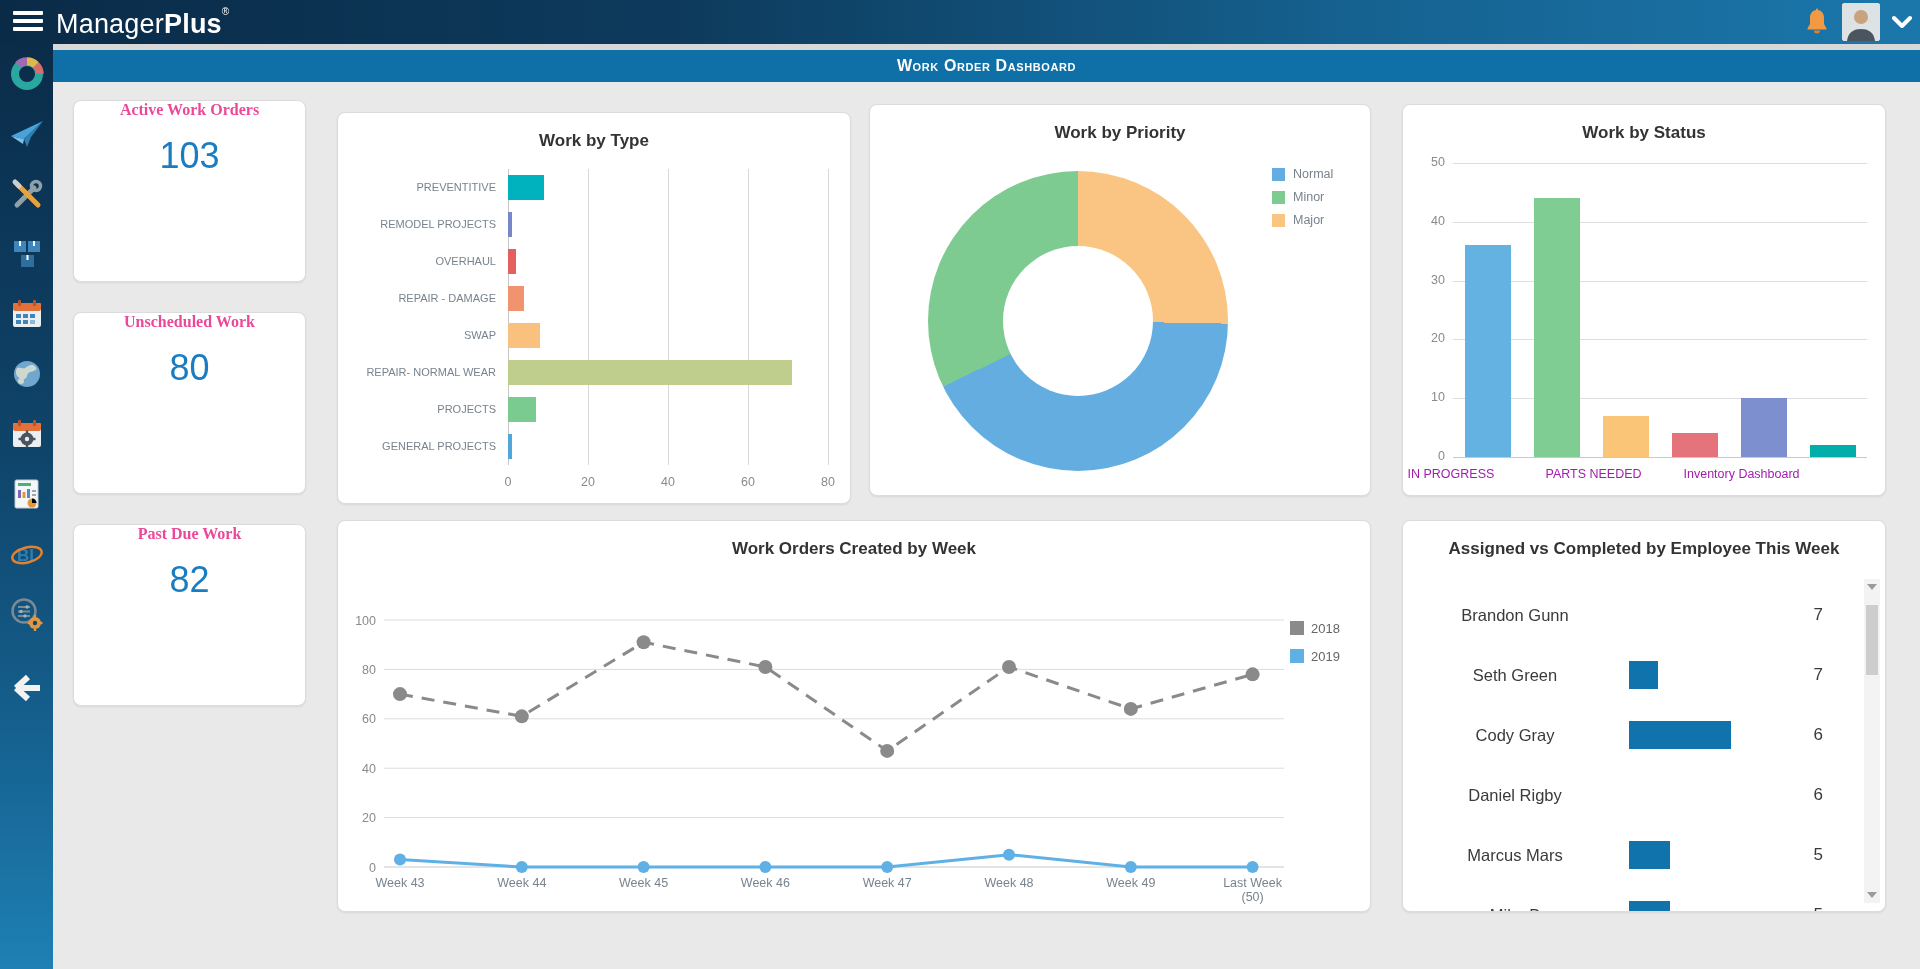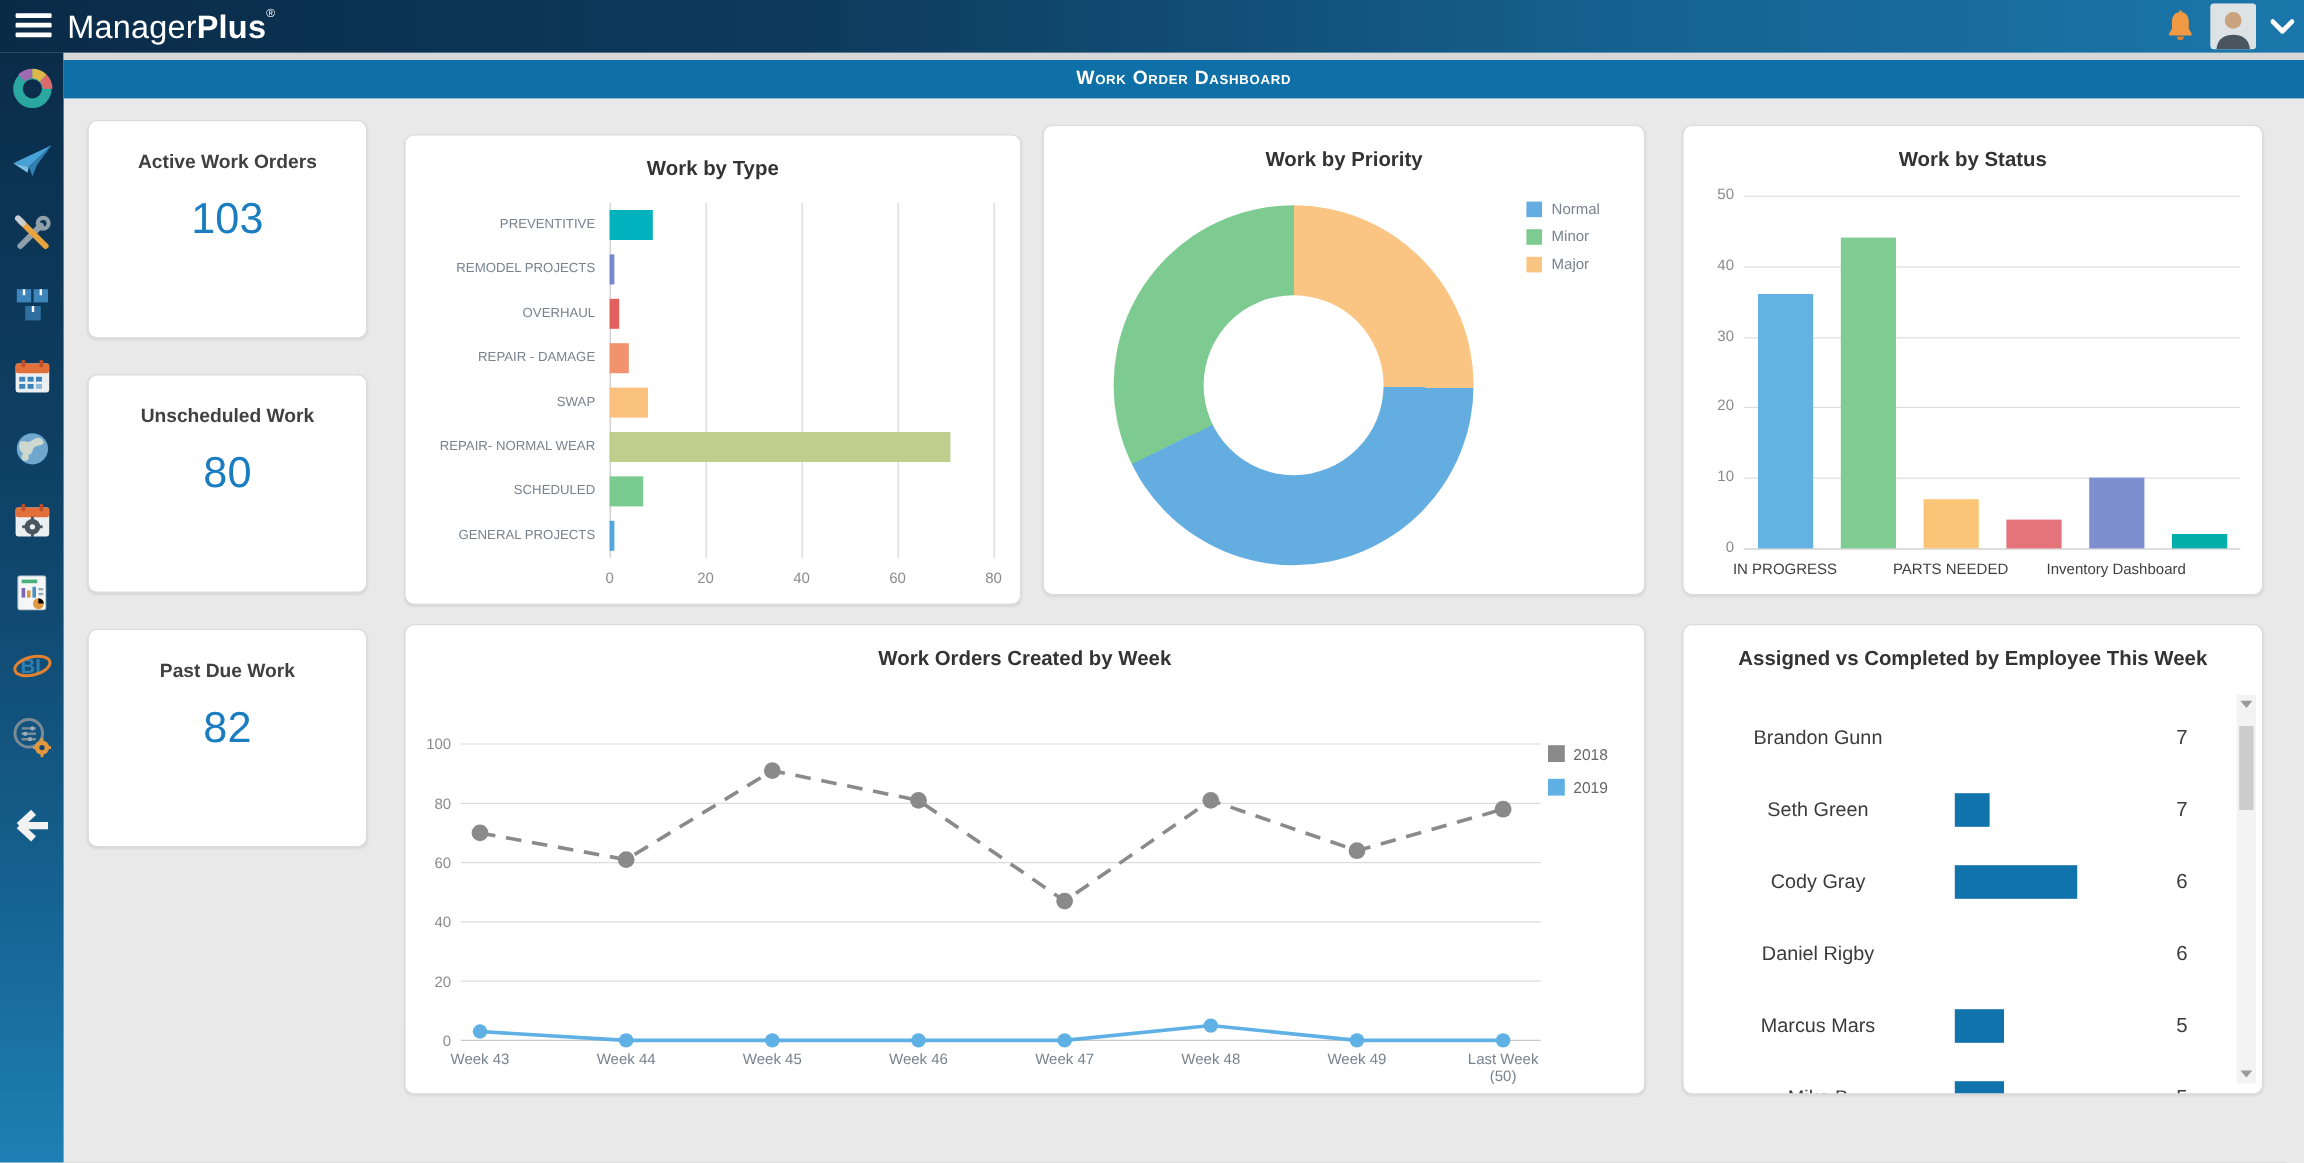--- a/index.html
+++ b/index.html
@@ -28,21 +28,21 @@
   
   .gstrip{position:absolute;left:53px;top:44px;right:0;height:6px;background:#d8d8d8;}
   .page-header{position:absolute;left:53px;top:50px;right:0;height:32px;background:#0f70a7;
                color:#fff;text-align:center;line-height:32px;font-size:16px;font-weight:700;
                font-variant:small-caps;letter-spacing:.6px;}
 
   
   .card{position:absolute;background:#fff;border:1px solid #dcdcdc;border-radius:8px;
         box-shadow:0 1px 2px rgba(0,0,0,.08);box-sizing:border-box;overflow:hidden;}
   .kpi{left:73px;width:233px;height:182px;text-align:center;}
-  .kpi .klabel{margin-top:26px;font-size:16px;font-weight:700;color:#404040;}
+  .kpi .klabel{font-size:16px;font-weight:700;color:#ec4899;font-family:Liberation Serif, serif;}
   .kpi .kvalue{margin-top:16px;font-size:36px;color:#1a7cc1;}
   .panel h3{text-align:center;margin:18px 0 0;font-size:17px;font-weight:700;color:#333;}
 
   #p-wbt{left:337px;top:112px;width:514px;height:392px;}
   #p-wbp{left:869px;top:104px;width:502px;height:392px;}
   #p-wbs{left:1402px;top:104px;width:484px;height:392px;}
   #p-line{left:337px;top:520px;width:1034px;height:392px;}
   #p-emp{left:1402px;top:520px;width:484px;height:392px;}
 
   
@@ -55,21 +55,21 @@
   .donut{position:absolute;left:58px;top:66px;width:300px;height:300px;border-radius:50%;}
   .donut::after{content:"";position:absolute;left:75px;top:75px;width:150px;height:150px;border-radius:50%;background:#fff;}
   .legend{position:absolute;}
   .legend .litem{display:flex;align-items:center;gap:8px;margin-bottom:9px;font-size:12.5px;color:#78838e;}
   .legend .sw{width:13px;height:13px;flex:0 0 auto;}
 
   
   .wbs-grid{position:absolute;left:50px;width:414px;height:1px;background:#dedede;}
   .wbs-ylab{position:absolute;width:36px;left:6px;text-align:right;font-size:12.5px;color:#8a8a8a;}
   .wbs-bar{position:absolute;width:46px;}
-  .wbs-xlab{position:absolute;width:160px;text-align:center;top:362px;font-size:12.5px;color:#404040;}
+  .wbs-xlab{position:absolute;width:160px;top:362px;font-size:12.5px;color:#a21caf;}
 
   
   .erow{position:absolute;left:14px;right:34px;height:60px;}
   .erow .ename{position:absolute;left:0;width:196px;text-align:center;line-height:60px;font-size:16.5px;color:#3a3a3a;}
   .erow .ebar{position:absolute;left:212px;top:16px;height:28px;}
   .erow .eval{position:absolute;left:356px;width:50px;text-align:right;line-height:60px;font-size:17px;color:#3a3a3a;}
   .scrollbar{position:absolute;right:5px;top:58px;bottom:8px;width:16px;background:#f3f3f3;}
   .sb-arrow{position:absolute;left:3px;width:0;height:0;border-left:5px solid transparent;border-right:5px solid transparent;cursor:pointer;}
   .sb-up{top:5px;border-bottom:6px solid #9b9b9b;transform:rotate(180deg);}
   .sb-down{bottom:5px;border-top:6px solid #9b9b9b;}
@@ -240,21 +240,21 @@
         <div class="wbt-label" style="top:93px;">REMODEL PROJECTS</div>
         <div class="wbt-bar" style="left:170px;top:99px;width:4px;background:#7886cb;"></div>
         <div class="wbt-label" style="top:130px;">OVERHAUL</div>
         <div class="wbt-bar" style="left:170px;top:136px;width:8px;background:#e3605f;"></div>
         <div class="wbt-label" style="top:167px;">REPAIR - DAMAGE</div>
         <div class="wbt-bar" style="left:170px;top:173px;width:16px;background:#f2936f;"></div>
         <div class="wbt-label" style="top:204px;">SWAP</div>
         <div class="wbt-bar" style="left:170px;top:210px;width:32px;background:#fac07e;"></div>
         <div class="wbt-label" style="top:241px;">REPAIR- NORMAL WEAR</div>
         <div class="wbt-bar" style="left:170px;top:247px;width:284px;background:#bfce8d;"></div>
-        <div class="wbt-label" style="top:278px;">SCHEDULED</div>
+        <div class="wbt-label" style="top:278px;">PROJECTS</div>
         <div class="wbt-bar" style="left:170px;top:284px;width:28px;background:#7acb90;"></div>
         <div class="wbt-label" style="top:315px;">GENERAL PROJECTS</div>
         <div class="wbt-bar" style="left:170px;top:321px;width:4px;background:#51a7db;"></div>
       </div>
   </div>
 
   <div class="card panel" id="p-wbp">
     <h3>Work by Priority</h3>
     <div id="wbp-plot">
         <div class="donut" style="background:conic-gradient(from 0deg,#fac583 78deg 91deg,#63ade0 91deg 244deg,#7dcb90 244deg 438deg,#fac583 438deg 438deg);"></div>

